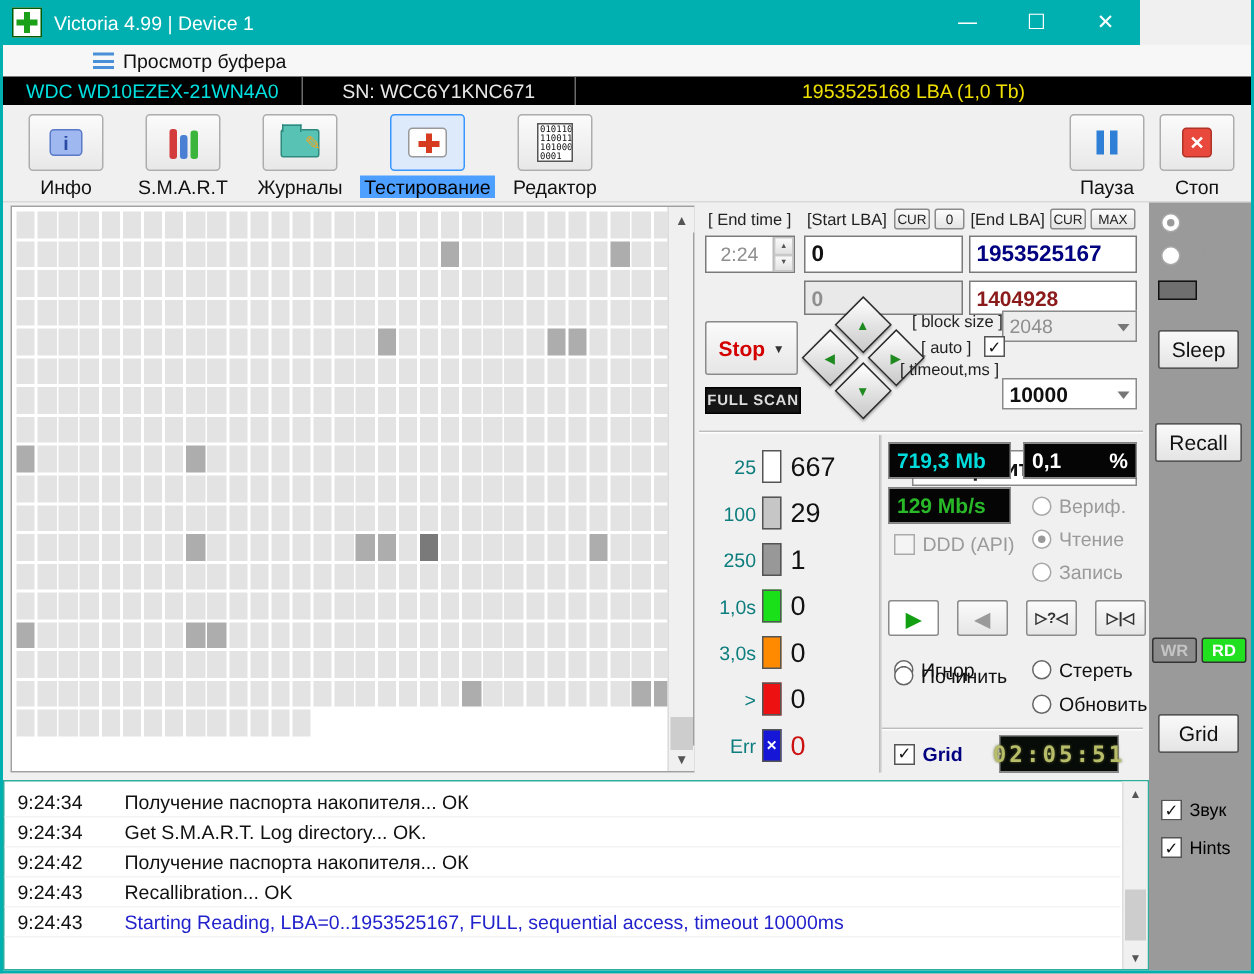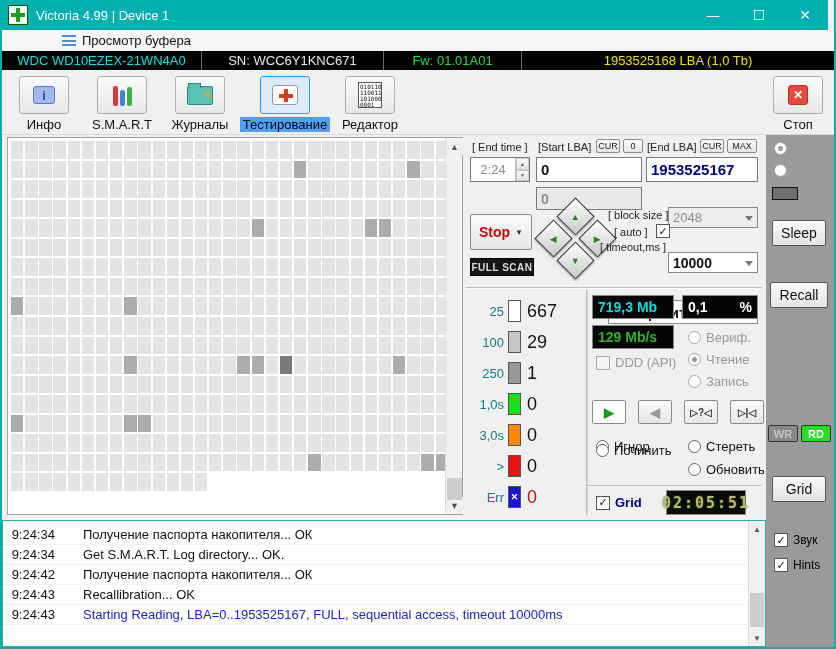--- a/index.html
+++ b/index.html
@@ -5,21 +5,21 @@
   * { margin:0; padding:0; box-sizing:border-box; }
   body { background:#444; font-family:"Liberation Sans", sans-serif; }
   .window { position:relative; width:836px; height:649px; background:#f0f0f0; overflow:hidden;
             font-family:"Liberation Sans", sans-serif; }
   .edge { position:absolute; background:#00afaf; z-index:50; }
   .edge.l { left:0; top:0; width:2px; height:649px; }
   .edge.r { right:0; top:0; width:2px; height:649px; }
   .edge.b { left:0; bottom:0; width:836px; height:2px; }
 
   
-  .titlebar { position:absolute; left:0; top:0; width:828px; height:30px; background:#00afaf;
+  .titlebar { position:absolute; left:0; top:0; width:760px; height:30px; background:#00afaf;
               display:flex; align-items:center; color:#fff; font-size:13px; }
   .app-icon { width:20px; height:20px; margin:0 8px 0 8px; background:#fff; border:1px solid #035c03;
               position:relative; }
   .app-icon::before { content:""; position:absolute; left:7px; top:2px; width:4px; height:14px; background:#1aa019; }
   .app-icon::after  { content:""; position:absolute; left:2px; top:7px; width:14px; height:4px; background:#1aa019; }
   .title-text { flex:1; }
   .win-ctrls { display:flex; height:30px; }
   .win-ctrl { width:46px; height:30px; display:flex; align-items:center; justify-content:center;
               color:#fff; font-size:14px; font-family:"DejaVu Sans", sans-serif; }
 
@@ -188,21 +188,20 @@
           <i></i>
           <i></i>
         </span>
       <span>Просмотр буфера</span>
     </span>
   </div>
 
   <div class="devbar">
     <span class="devseg seg-model">WDC WD10EZEX-21WN4A0</span>
     <span class="devseg seg-sn">SN: WCC6Y1KNC671</span>
-    <span class="devseg seg-fw">Fw: 01.01A01</span>
     <span class="devseg seg-lba">1953525168 LBA (1,0 Tb)</span>
   </div>
 
   <div class="toolbar">
     <div class="tool" style="left:4px;">
       <div class="tool-iconbox">
           <span class="ic-info">i</span>
         </div>
       <span class="tool-label">Инфо</span>
     </div>
@@ -229,20 +228,29 @@
       <span class="tool-label">Тестирование</span>
     </div>
     <div class="tool" style="left:330px;">
       <div class="tool-iconbox">
           <span class="ic-binary" id="binary-icon">010110
 110011
 101000
 0001</span>
         </div>
       <span class="tool-label">Редактор</span>
+    </div>
+    <div class="tool" style="left:698px;">
+      <div class="tool-iconbox">
+          <span class="ic-pause">
+            <i></i>
+            <i></i>
+          </span>
+        </div>
+      <span class="tool-label">Пауза</span>
     </div>
     <div class="tool" style="left:758px;">
       <div class="tool-iconbox">
           <span class="ic-stop">✕</span>
         </div>
       <span class="tool-label">Стоп</span>
     </div>
   </div>
 
   <div class="gridpanel">
@@ -809,20 +817,21 @@
       <span class="val">2:24</span>
       <span class="arrows">
           <span>▲</span>
           <span>▼</span>
         </span>
     </span>
     <span class="abs field" style="left:70px;top:20px;width:106px;height:25px;">0</span>
     <span class="abs field" style="left:180px;top:20px;width:112px;height:25px;color:#000080;">1953525167</span>
 
     <span class="abs field dis" style="left:70px;top:50px;width:106px;height:23px;font-size:14px;">0</span>
+    <span class="abs field" style="left:180px;top:50px;width:112px;height:23px;color:#8b1a1a;font-size:14px;">1404928</span>
 
     <span class="abs btn3d stop-btn" style="left:4px;top:77px;width:62px;height:36px;">
       <span>Stop</span>
         <span class="dd">▼</span>
     </span>
     <span class="abs fullscan" style="left:4px;top:121px;width:64px;height:18px;">FULL SCAN</span>
 
     <div class="abs" style="left:74px;top:66px;width:72px;height:72px;">
       <span class="dmd" style="left:22px;top:0;">
           <span>▲</span>

